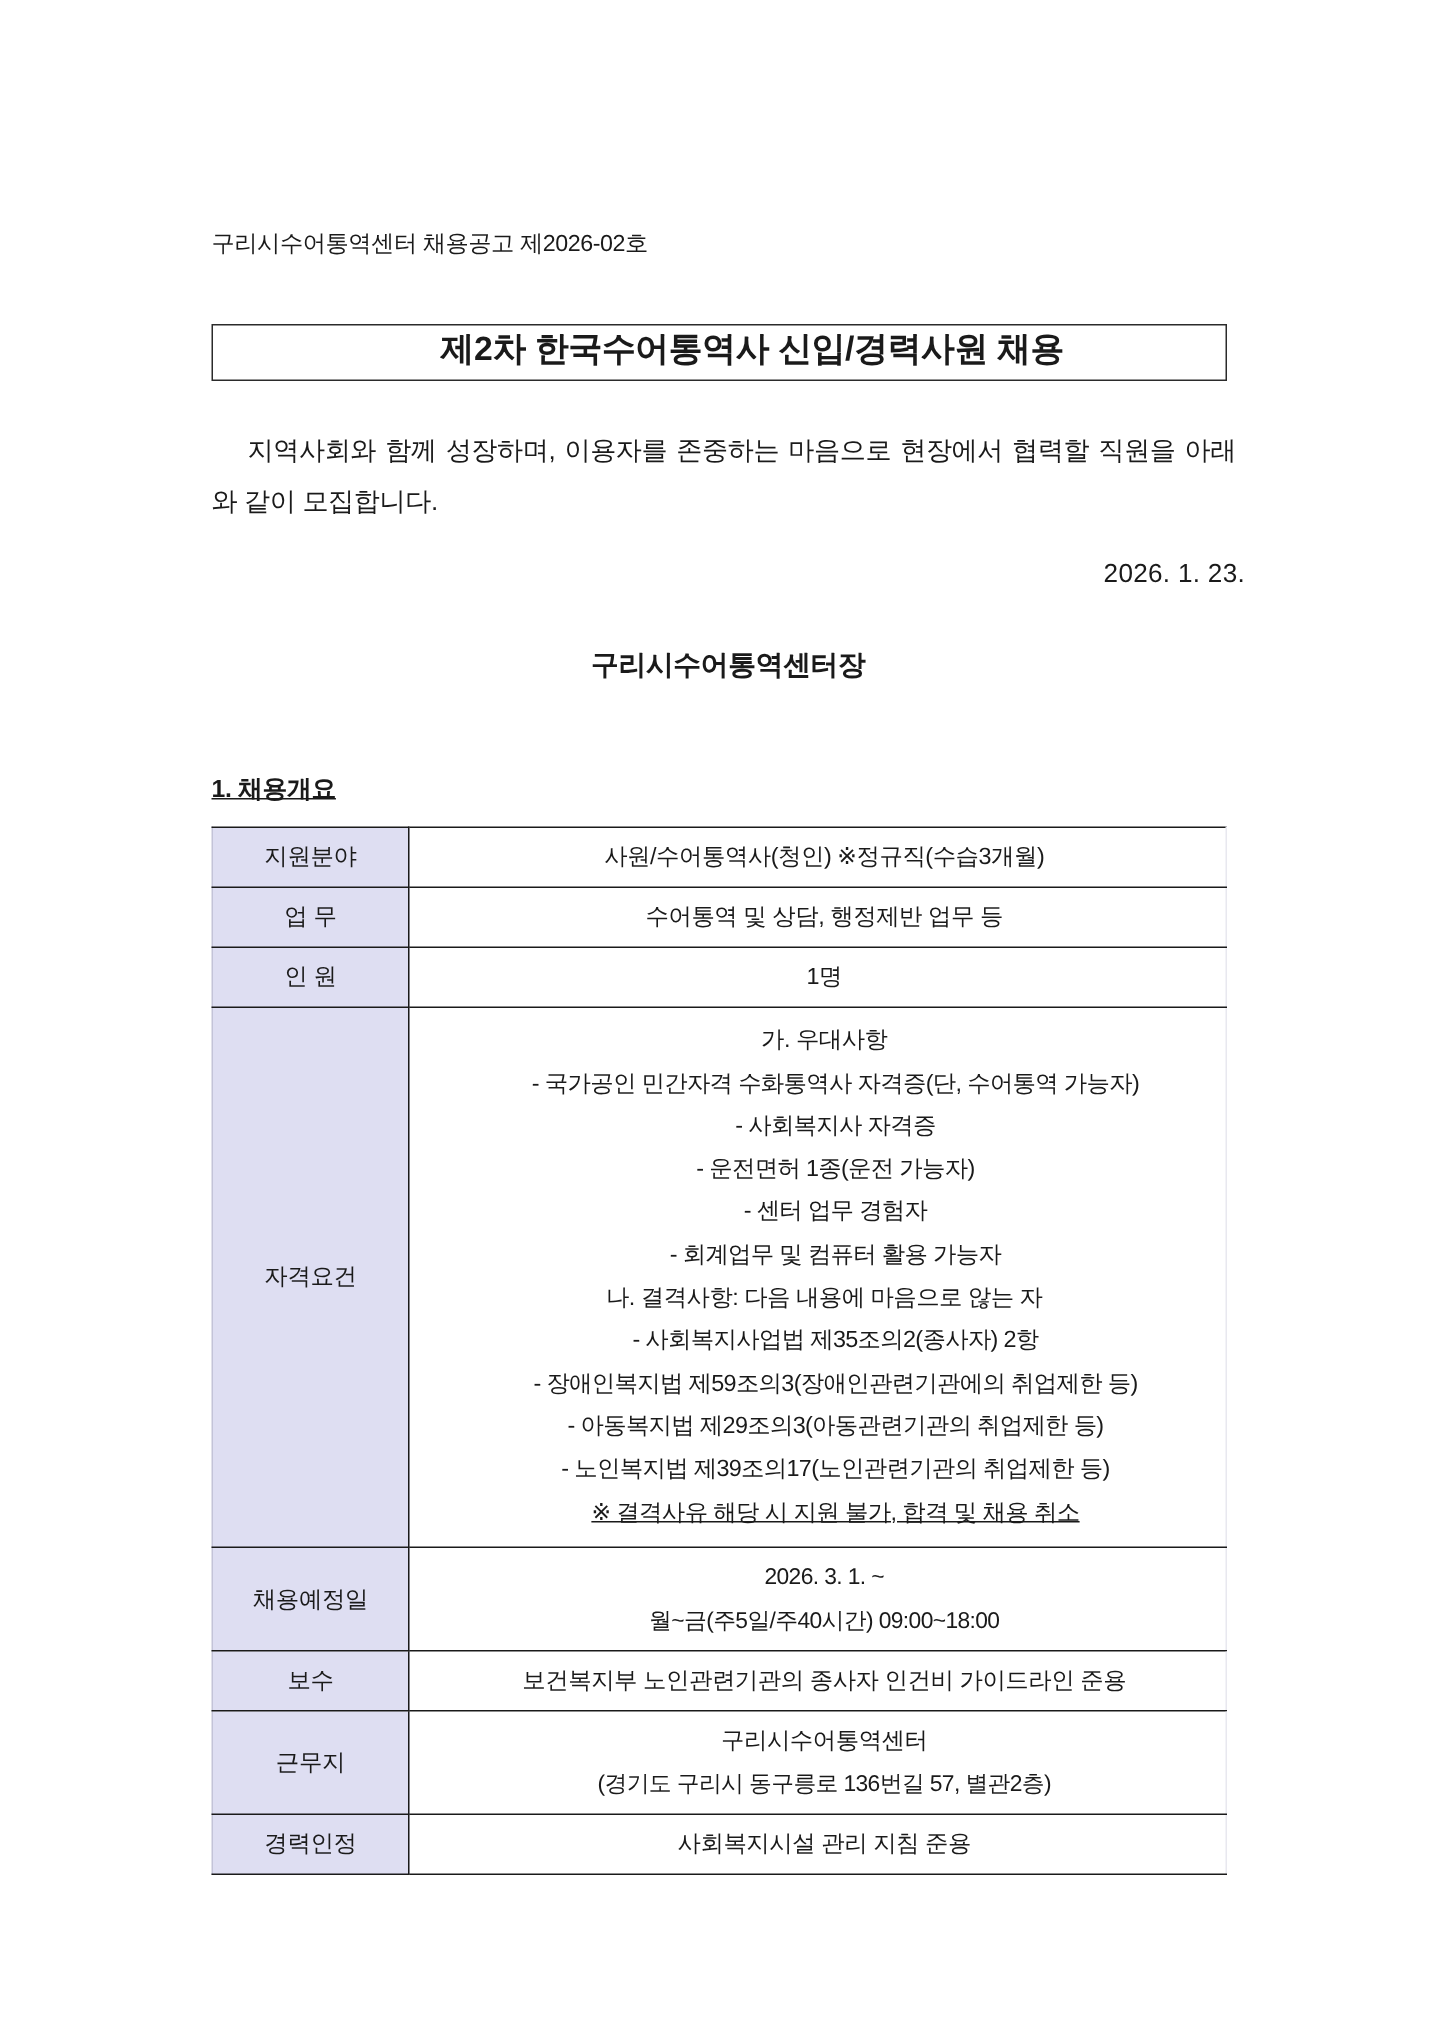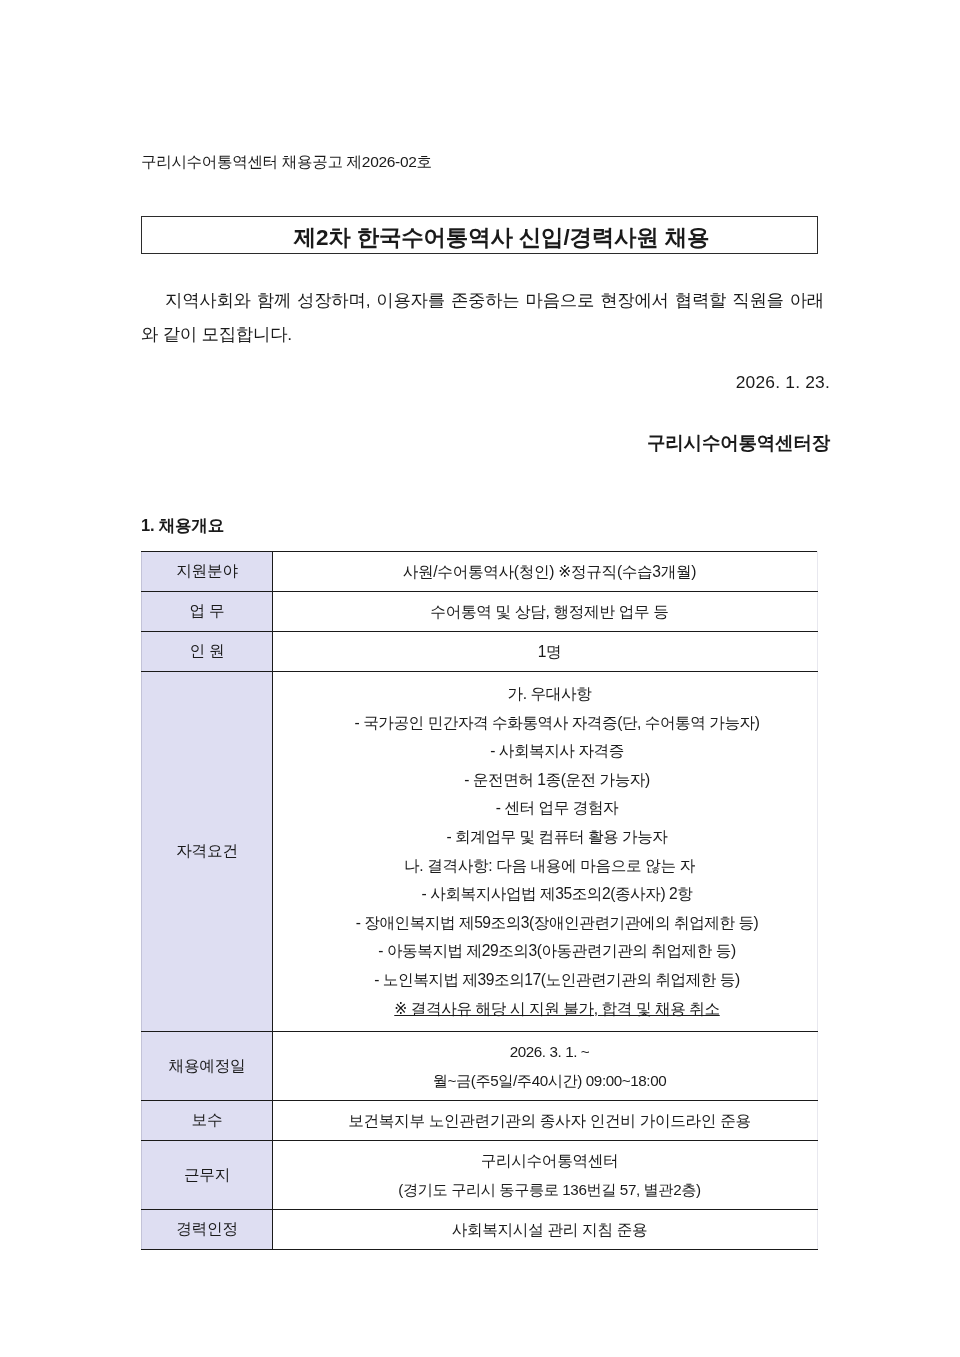--- a/index.html
+++ b/index.html
@@ -37,21 +37,21 @@
   
   .title-box {
     position: absolute;
     left: 141px;
     top: 216px;
     width: 677px;
     height: 38px;
     border: 1.3px solid #2b2b2b;
     box-sizing: border-box;
     display: flex;
-    align-items: flex-end;
+    align-items: flex-start;
     justify-content: center;
     padding-left: 44px;
   }
   .title-text {
     font-size: 22.5px;
     font-weight: bold;
     letter-spacing: -0.2px;
     white-space: nowrap;
   }
 
@@ -77,34 +77,35 @@
     width: 689px;
     text-align: right;
     font-size: 17.4px;
     letter-spacing: 0.2px;
   }
   .signature {
     position: absolute;
     left: 141px;
     top: 430px;
     width: 689px;
-    text-align: right;
+    text-align: center;
     font-size: 18.5px;
     font-weight: bold;
     letter-spacing: -0.2px;
   }
 
   
   .section-heading {
     position: absolute;
     left: 141px;
     top: 515px;
     font-size: 16.5px;
     font-weight: bold;
     letter-spacing: -0.2px;
+    text-decoration: underline;
   }
 
   
   .info-table {
     position: absolute;
     left: 141px;
     top: 551px;
     width: 677px;
     border-collapse: collapse;
     table-layout: fixed;

